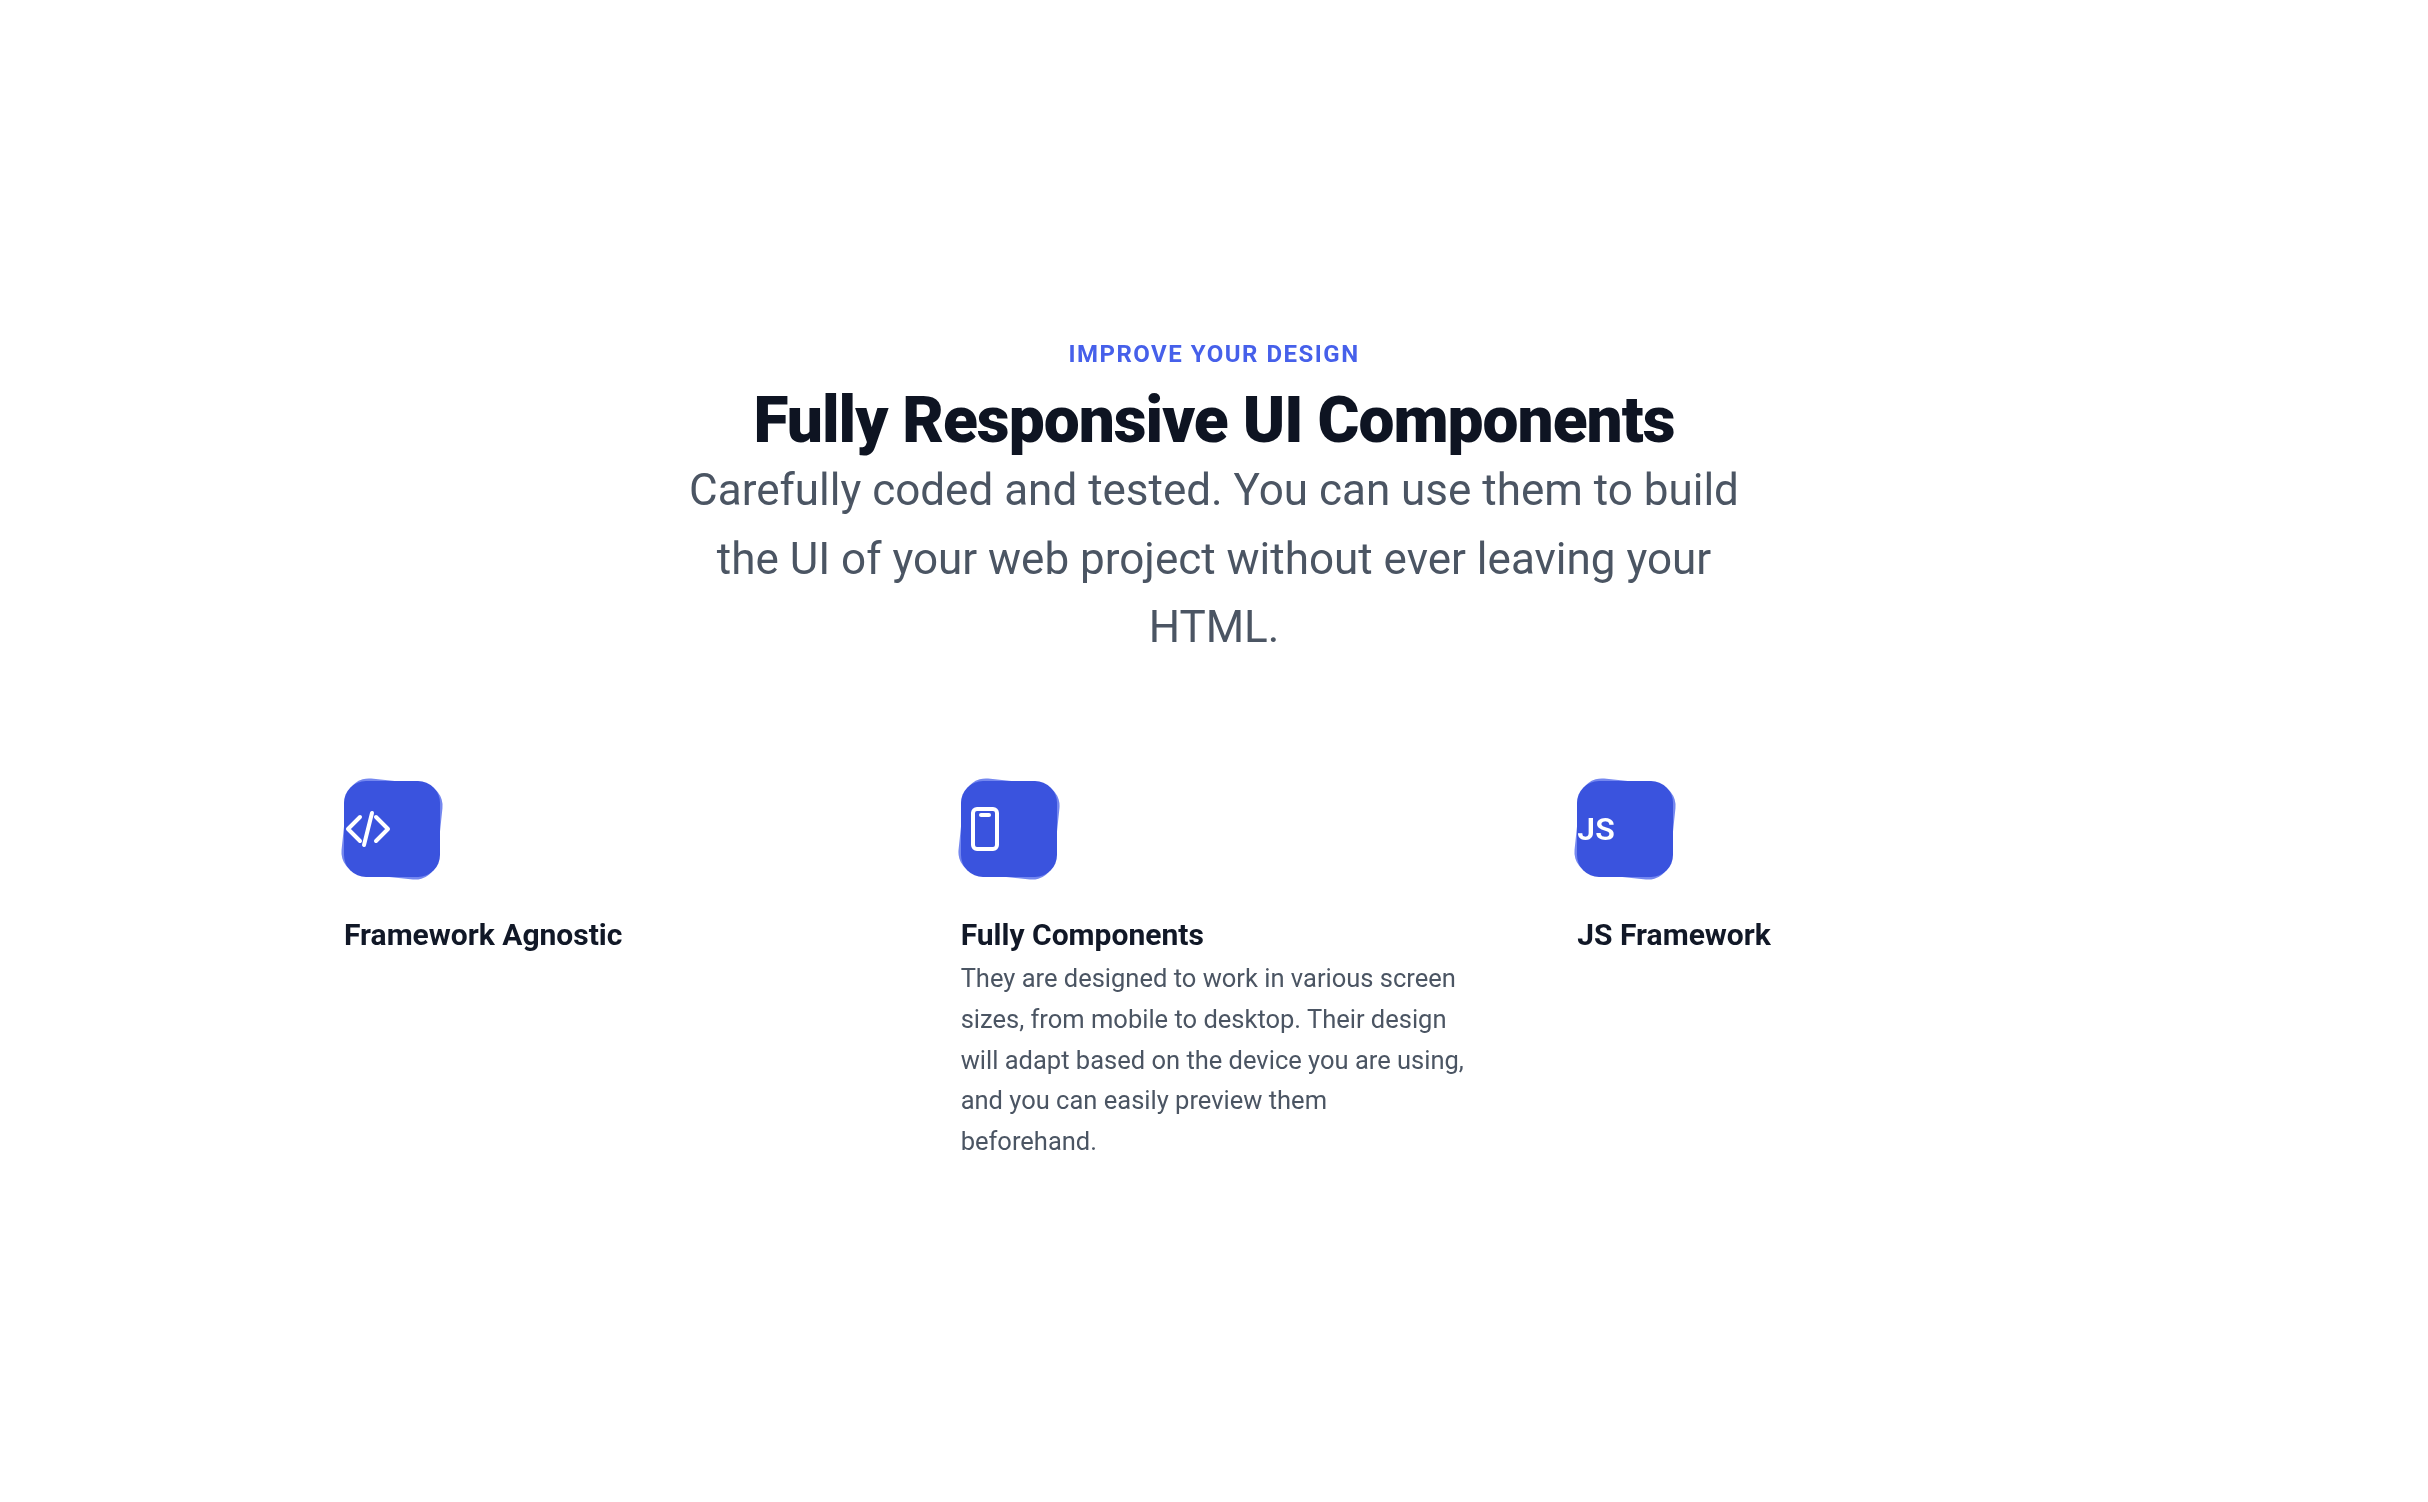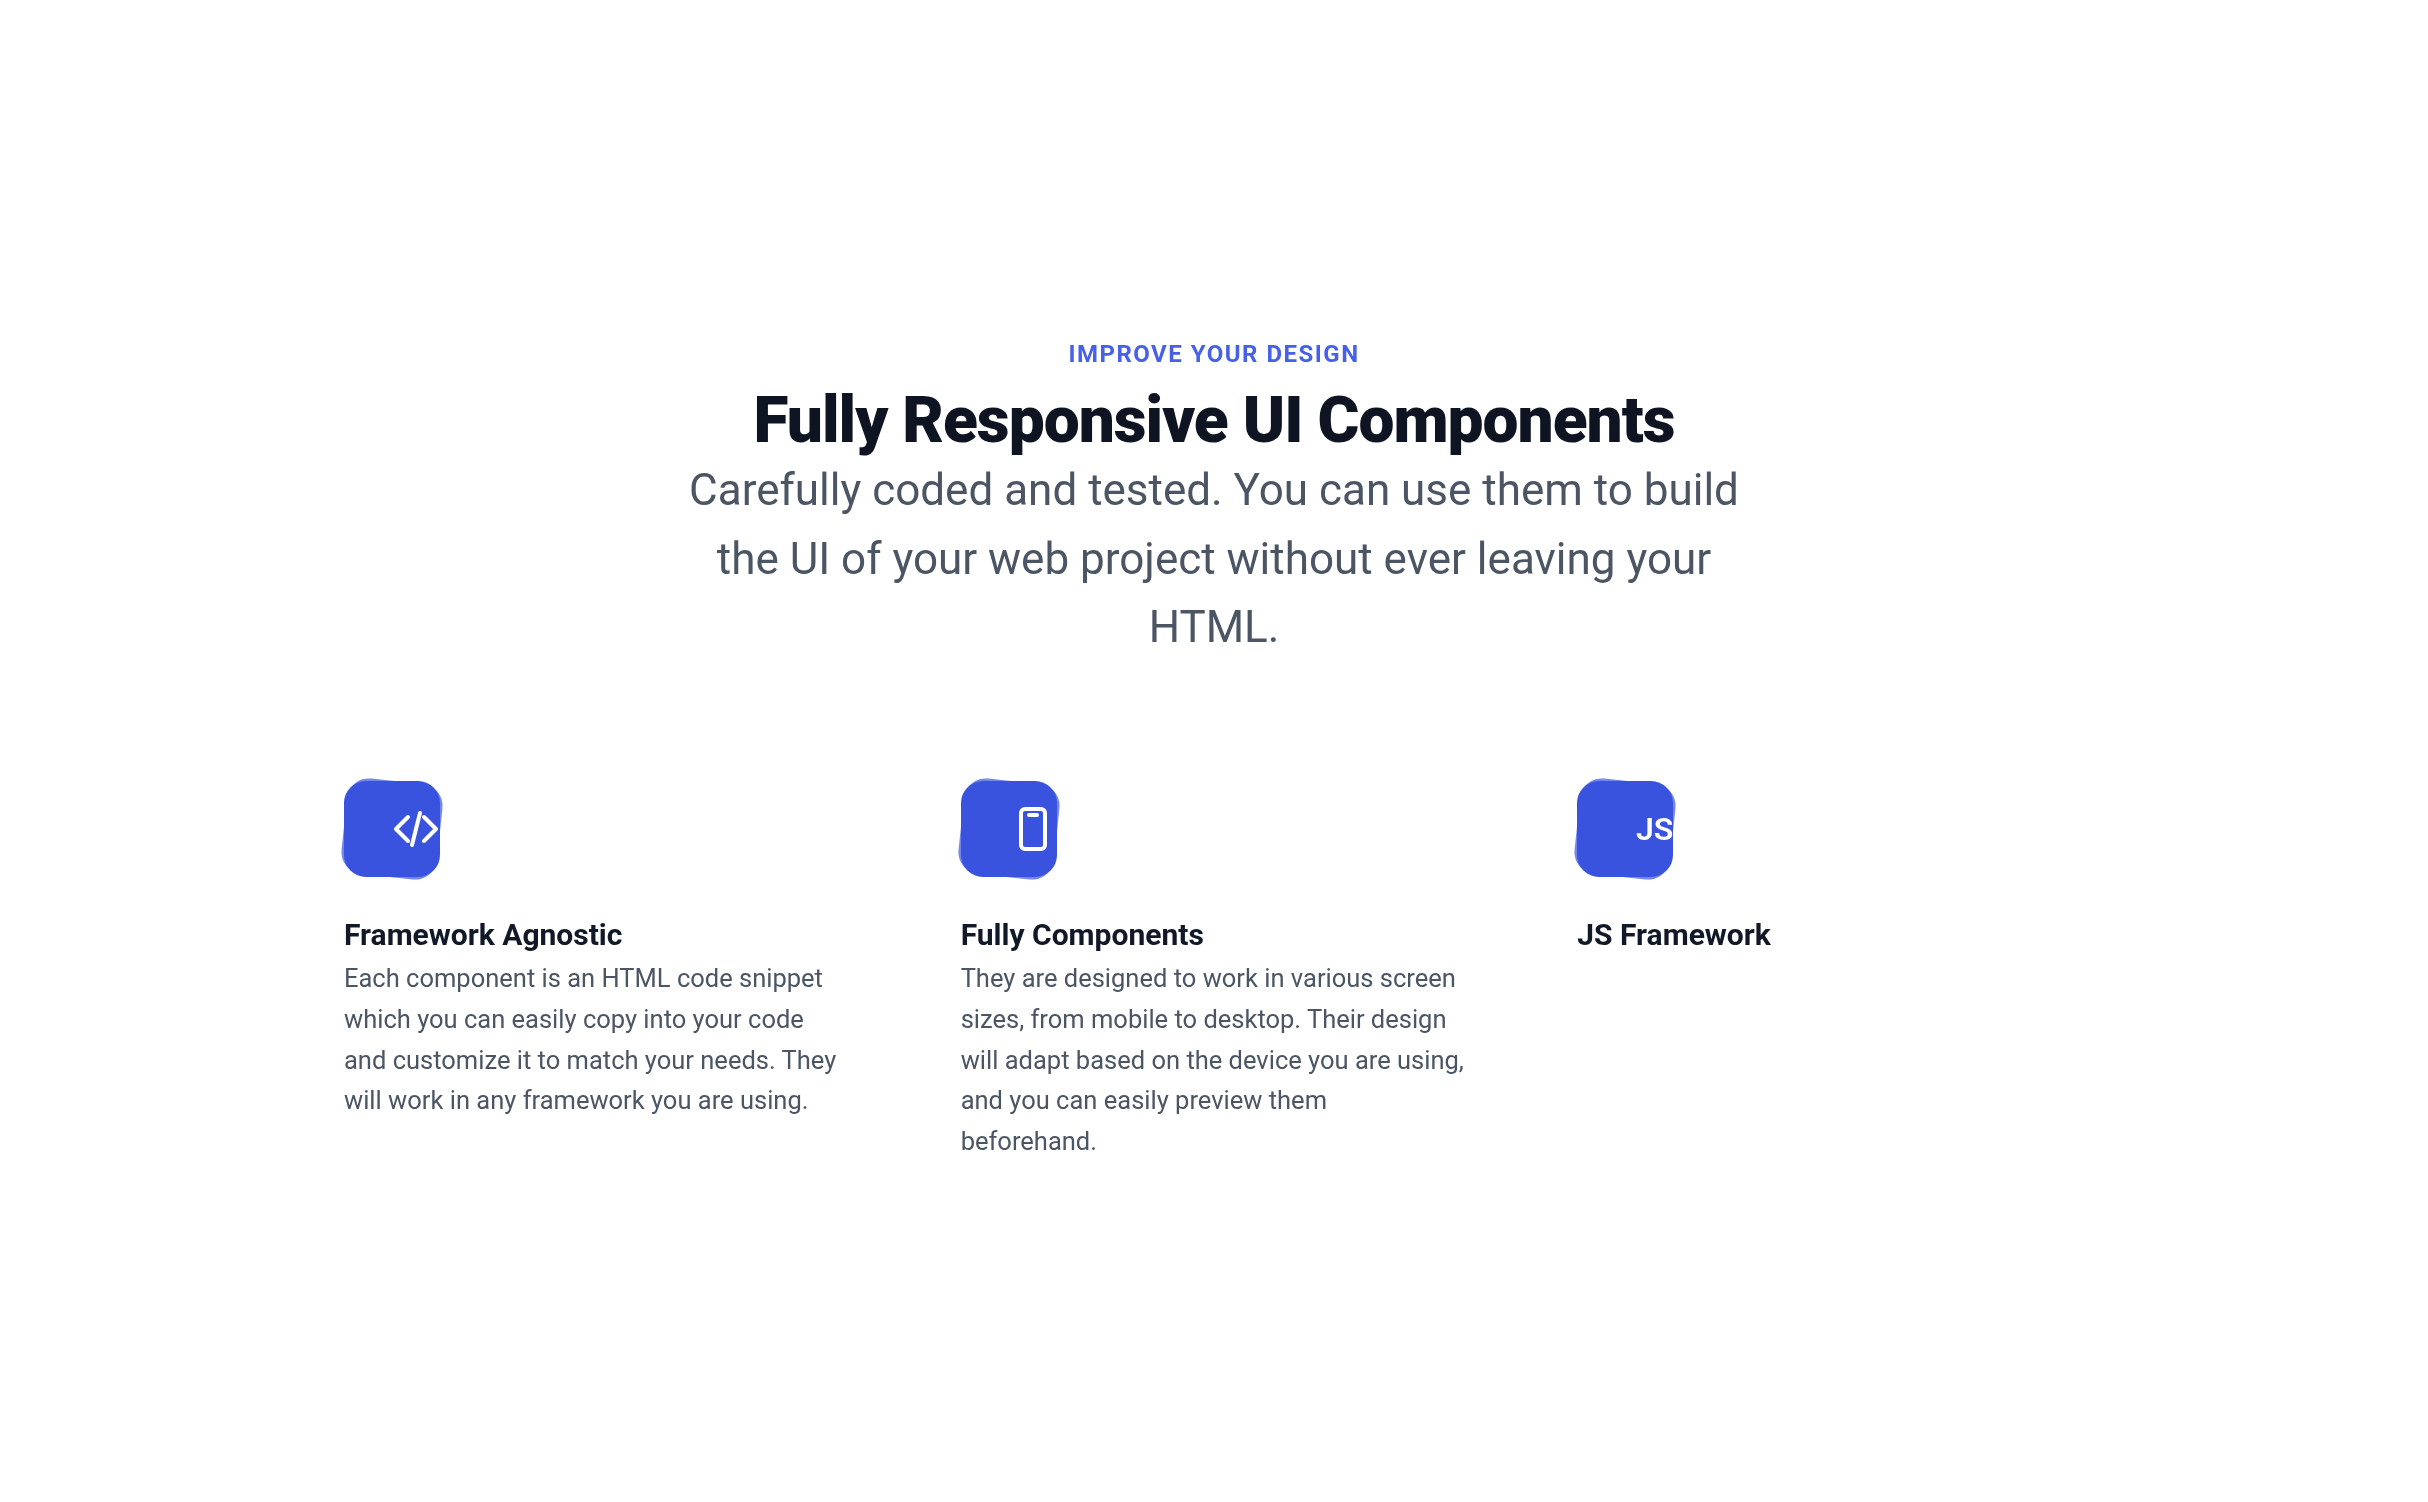--- a/index.html
+++ b/index.html
@@ -81,21 +81,21 @@
   opacity: 0.75;
 }
 
 .icon-bg {
   position: absolute;
   inset: 0;
   background: #3A53DE;
   border-radius: 22px;
   display: flex;
   align-items: center;
-  justify-content: flex-end;
+  justify-content: flex-start;
 }
 
 .icon-bg svg {
   width: 48px;
   height: 48px;
   stroke: #ffffff;
   fill: none;
   stroke-width: 2;
   stroke-linecap: round;
   stroke-linejoin: round;
@@ -140,21 +140,20 @@
         <div class="icon-bg-rotated"></div>
         <div class="icon-bg">
           <svg viewBox="0 0 24 24">
             <polyline points="16 18 22 12 16 6"></polyline>
             <polyline points="8 6 2 12 8 18"></polyline>
             <line x1="14" y1="4" x2="10" y2="20"></line>
           </svg>
         </div>
       </div>
       <h3 class="feature-title">Framework Agnostic</h3>
-      <p class="feature-desc">Each component is an HTML code snippet which you can easily copy into your code and customize it to match your needs. They will work in any framework you are using.</p>
     </div>
 
     <div class="feature">
       <div class="icon-wrapper">
         <div class="icon-bg-rotated"></div>
         <div class="icon-bg">
           <svg viewBox="0 0 24 24">
             <rect x="6" y="2" width="12" height="20" rx="2" ry="2"></rect>
             <line x1="10" y1="5" x2="14" y2="5"></line>
           </svg>

